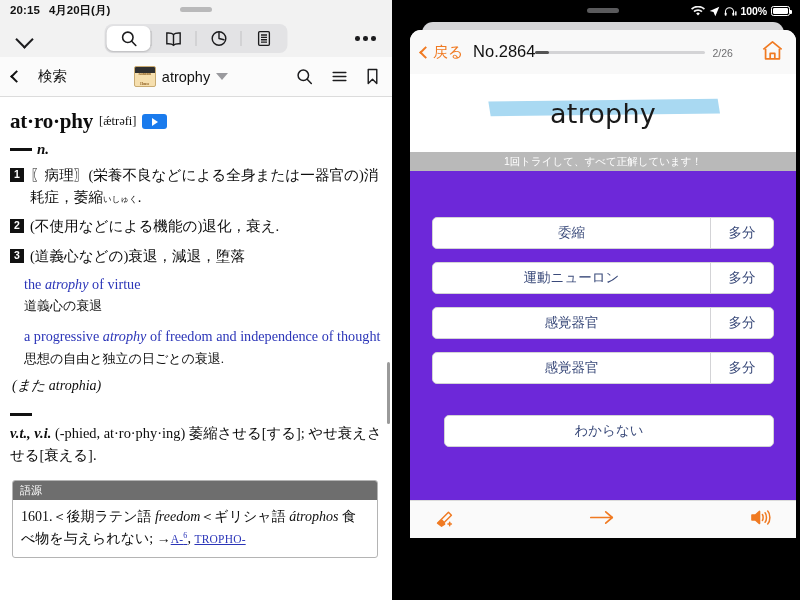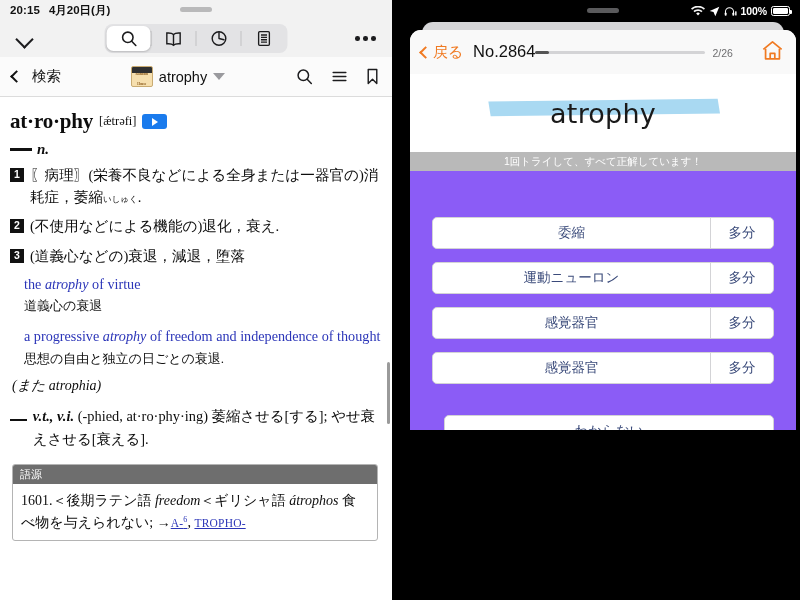--- a/index.html
+++ b/index.html
@@ -29,21 +29,21 @@
               height:29px; padding:2px; gap:0; }
   .seg-item { width:44px; height:25px; display:flex; align-items:center; justify-content:center;
               border-radius:7px; position:relative; }
   .seg-item.active { background:#fff; box-shadow:0 1px 2px rgba(0,0,0,.18); }
   .seg-div { width:1px; height:15px; background:#c2c2c4; }
   .dots { display:flex; gap:3.5px; }
   .dots i { width:4.6px; height:4.6px; border-radius:50%; background:#1c1c1e; display:block; }
 
   .l-navbar { height:40px; background:#fbfbfb; border-bottom:1px solid #dcdcdc;
               display:flex; align-items:center; padding:0 12px; gap:0; }
-  .back-link { display:flex; align-items:center; gap:10px; font-size:14.5px; color:#111; }
+  .back-link { display:flex; align-items:center; gap:16px; font-size:14.5px; color:#111; }
   .back-caret { width:9px; height:9px; border-left:2.1px solid #111; border-bottom:2.1px solid #111;
                 transform:rotate(45deg); display:block; margin-right:1px; }
   .nav-center { flex:1; display:flex; align-items:center; justify-content:center; gap:6px; }
   .dictbook { width:22px; height:21px; border-radius:2px; background:#f6dfae;
               border:1px solid #c9ab72; position:relative; overflow:hidden;
               display:flex; align-items:center; justify-content:center; flex-direction:column; }
   .dictbook:before { content:""; position:absolute; top:0; left:0; right:0; height:6px;
               background:#2f2f2f; }
   .dictbook span { font-size:3.4px; color:#8a5a1c; line-height:1.35; font-family:"Liberation Serif",serif;
               display:block; text-align:center; margin-top:5px; font-weight:700; }
@@ -71,21 +71,21 @@
           display:flex; align-items:center; justify-content:center; font-family:"Liberation Sans",sans-serif;
           font-weight:700; margin-top:4px; }
   .sdef { font-size:14.6px; line-height:1.52; }
   .ruby { font-size:8.5px; vertical-align:0px; }
 
   .ex { margin:3px 0 0 16px; }
   .ex-en { font-size:14.2px; color:#2b35b8; line-height:1.5; }
   .ex-en i { font-style:italic; }
   .ex-ja { font-size:13px; color:#111; line-height:1.5; margin-top:1px; }
   .also { font-size:14px; margin:9px 0 0 4px;font-style:italic; }
-  .vline { display:flex; gap:6px; margin:10px 0 0 2px; align-items:baseline; }
+  .vline { display:flex; gap:6px; margin:10px 0 0 2px; align-items:baseline;flex-direction:column; }
   .vtxt { font-size:14.4px; line-height:1.55; }
   .vtxt b { font-style:italic; }
 
   .etym { margin:14px 4px 0 4px; border:1px solid #b4b4b4; border-radius:3px; overflow:hidden; }
   .etym-hd { background:#6e6e6e; color:#fff; font-size:11px; padding:2px 7px;
              font-family:"Liberation Sans",sans-serif; }
   .etym-bd { padding:6px 8px 7px 8px; font-size:14px; line-height:1.55; }
   .etym-bd i { font-style:italic; }
   .xref { color:#2b35b8; text-decoration:underline; font-size:11.5px;
           font-family:"Liberation Serif",serif; letter-spacing:.2px; }
@@ -105,21 +105,21 @@
   .r-grabber { position:absolute; left:50%; transform:translateX(-50%); top:8px;
                width:32px; height:5px; border-radius:3px; background:#5a5a5c; }
   .r-status-icons { display:flex; align-items:center; gap:4px; color:#fff; }
   .batt-txt { font-size:10.5px; color:#fff; font-weight:600; letter-spacing:-.1px; }
   .batt { width:19px; height:9.5px; border:1.2px solid #fff; border-radius:2.4px;
           position:relative; display:flex; align-items:center; padding:1px; }
   .batt:after { content:""; position:absolute; right:-3px; top:2.8px; width:1.6px; height:3.6px;
           background:#fff; border-radius:0 1px 1px 0; }
   .batt i { display:block; height:100%; width:100%; background:#fff; border-radius:1.2px; }
 
-  .r-card-stack { position:absolute; top:22px; left:0; width:394px; height:408px; }
+  .r-card-stack { position:absolute; top:22px; left:0; width:394px; height:516px; }
   .r-card-back { position:absolute; left:16px; right:16px; top:0; height:24px;
                  background:#d6d6d8; border-radius:11px 11px 0 0; }
   .r-card { position:absolute; left:4px; right:4px; top:8px; bottom:0; background:#fff;
             border-radius:11px 11px 0 0; overflow:hidden; display:flex; flex-direction:column; }
 
   .r-navbar { height:44px; background:#f9f9f9; display:flex; align-items:center;
               padding:0 11px; position:relative; flex:0 0 auto; }
   .r-back { display:flex; align-items:center; gap:3px; color:#f07a22; font-size:15px; }
   .r-back-caret { width:9px; height:9px; border-left:2.4px solid #f07a22;
                   border-bottom:2.4px solid #f07a22; transform:rotate(45deg); display:block; }
@@ -137,21 +137,21 @@
                  align-items:center; justify-content:center; background:#fff; }
   .marker { position:absolute; left:50%; transform:translateX(-50%); top:24px;
             width:234px; height:19px; background:#a9d9f2; border-radius:2px;
             clip-path:polygon(1% 18%, 99% 4%, 100% 82%, 2% 96%); }
   .r-word { position:relative; font-size:27px; color:#1a1a1a; font-weight:400;
             font-family:"DejaVu Sans", sans-serif; letter-spacing:.2px; }
 
   .r-banner { flex:0 0 auto; height:19px; background:#b9b9b9; color:#fff;
               display:flex; align-items:center; justify-content:center; font-size:10.5px; }
 
-  .r-body { flex:1 1 auto; background:#8b5cf6; padding:46px 22px 0 22px; }
+  .r-body { flex:1 1 auto; background:#6d28d9; padding:46px 22px 0 22px; }
   .opt { display:flex; align-items:stretch; height:32px; border:1px solid #d3d3d6;
          border-radius:5px; margin-bottom:13px; background:#fff; overflow:hidden; }
   .opt-main { flex:1; display:flex; align-items:center; justify-content:center;
               font-size:13.5px; color:#3a4a7a; }
   .opt-side { width:63px; border-left:1px solid #d3d3d6; display:flex; align-items:center;
               justify-content:center; font-size:13.5px; color:#3a4a7a; }
   .opt-wide { display:flex; align-items:center; justify-content:center; height:32px;
               border:1px solid #d3d3d6; border-radius:5px; font-size:13.5px; color:#3a4a7a;
               margin-top:31px; background:#fff;margin-left:12px; }
 

